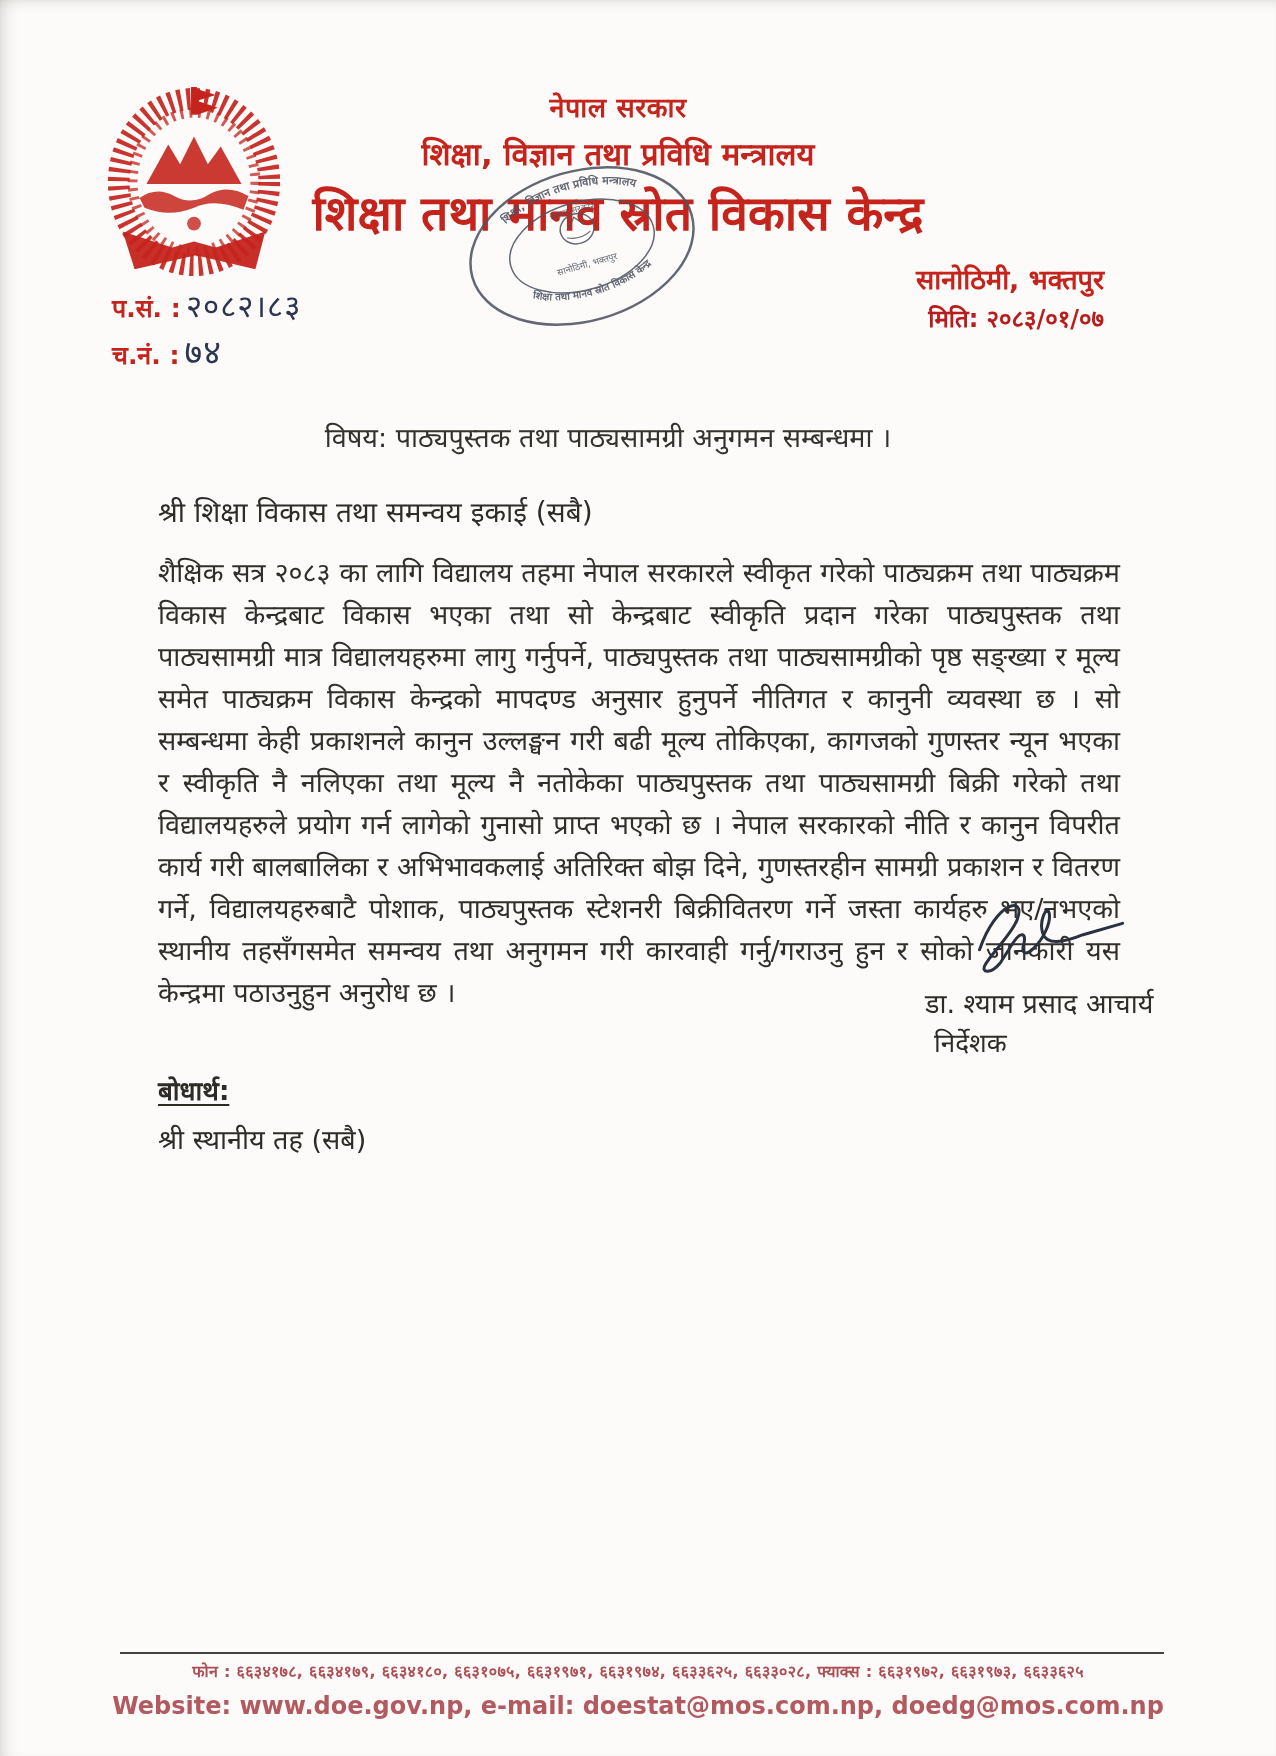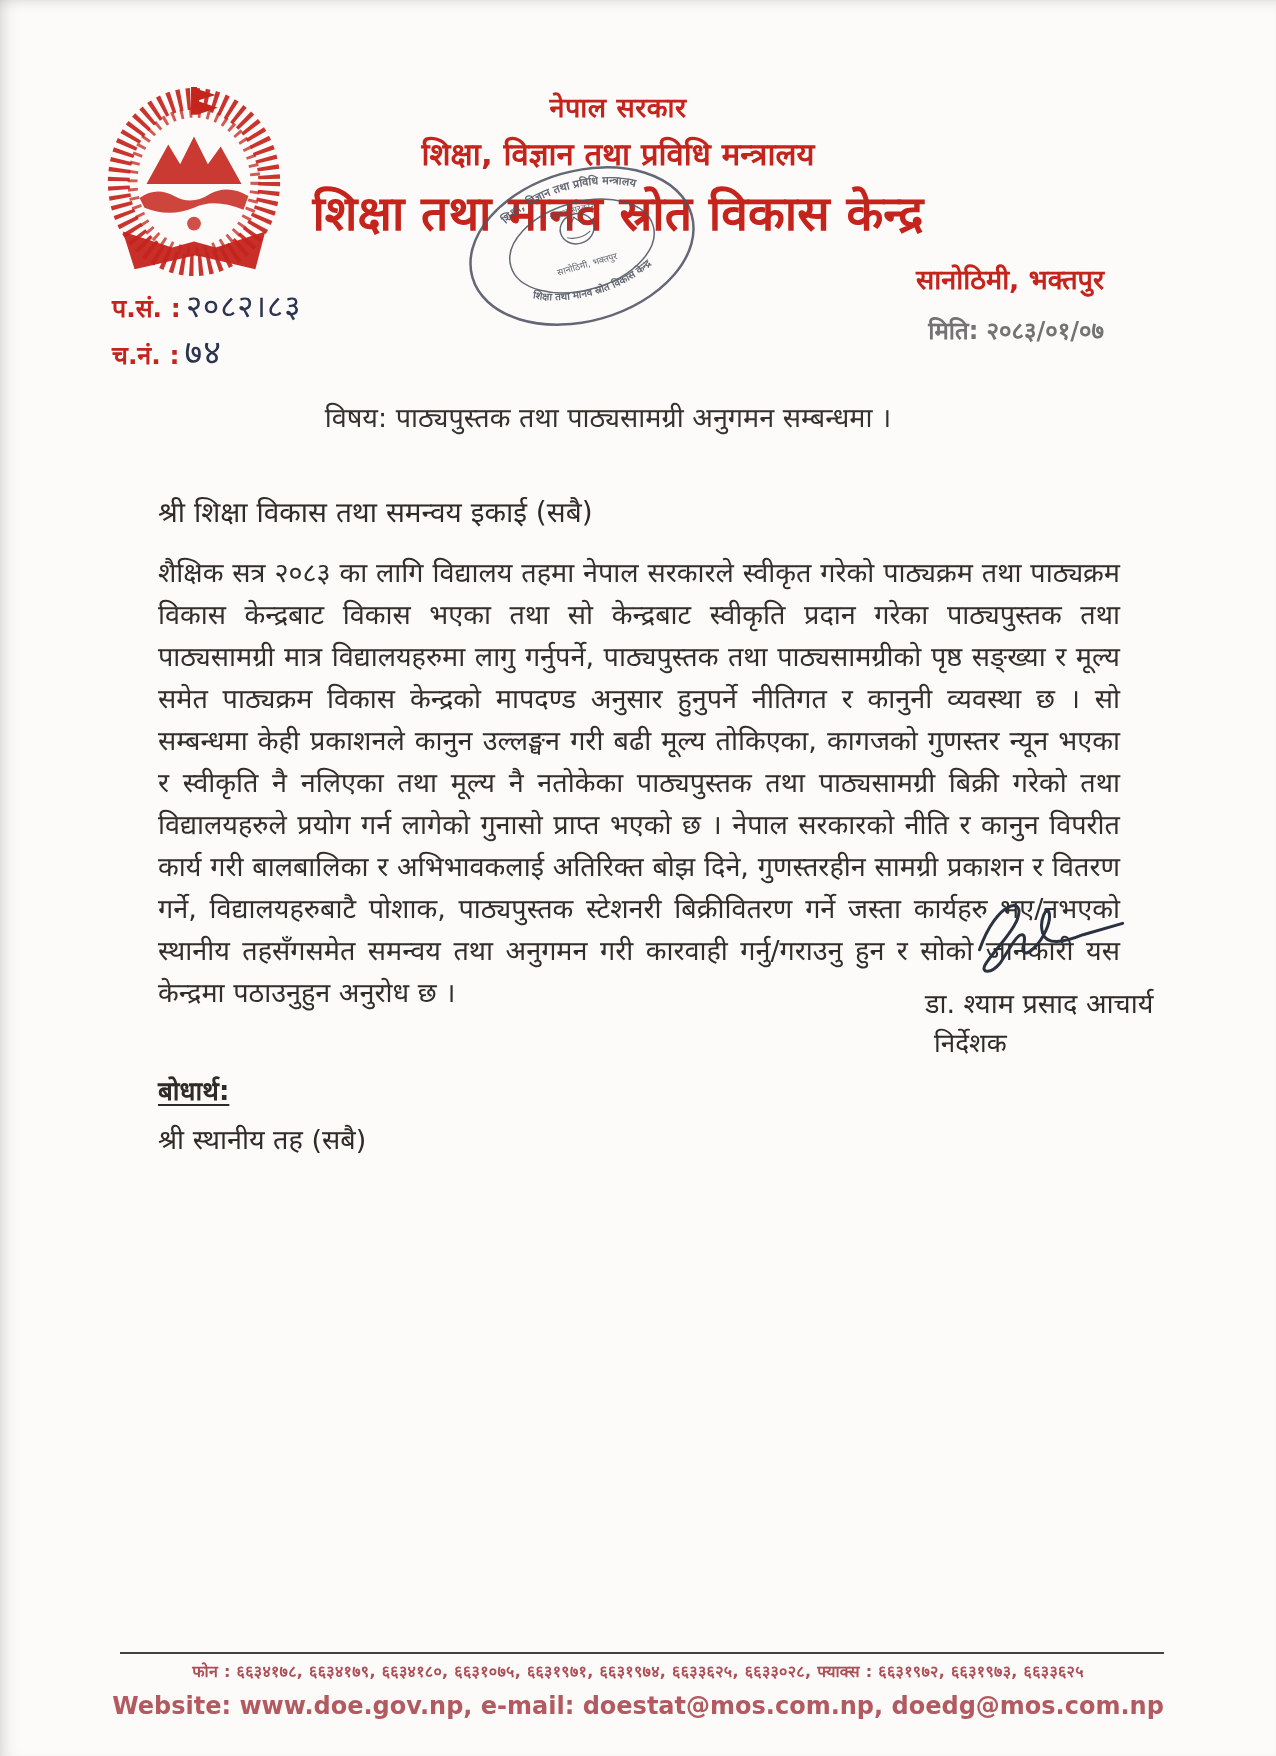--- a/index.html
+++ b/index.html
@@ -20,23 +20,23 @@
   .hdr{position:absolute;left:0;right:40px;top:88px;text-align:center;color:#c4241c;}
   .hdr .gov{font-size:27px;font-weight:bold;letter-spacing:.5px;}
   .hdr .ministry{font-size:31px;font-weight:bold;margin-top:7px;}
   .hdr .dept{font-size:48px;font-weight:bold;margin-top:5px;}
   .stamp{position:absolute;left:462px;top:166px;width:240px;height:160px;transform:rotate(-16deg);opacity:.88;}
   .refrow{position:absolute;left:112px;white-space:nowrap;}
   .refrow .lbl{color:#c4241c;font-weight:bold;font-size:25px;}
   .hand{color:#2c3550;font-size:31px;font-weight:500;letter-spacing:1px;}
   .addr{position:absolute;right:172px;top:260px;text-align:right;}
   .addr .loc{color:#c4241c;font-weight:bold;font-size:27px;}
-  .addr .date{color:#737373;font-size:24px;font-weight:600;margin-top:16px;}
+  .addr .date{color:#b91c1c;font-size:24px;font-weight:600;margin-top:4px;}
   
-  .subject{position:absolute;left:0;right:60px;top:398px;text-align:center;
+  .subject{position:absolute;left:0;right:60px;top:418px;text-align:center;
     font-size:27px;font-weight:500;color:#35322e;}
   .salutation{position:absolute;left:158px;top:492px;font-size:28px;color:#2f2c28;}
   .body-text{position:absolute;left:158px;top:552px;width:962px;
     font-size:27px;line-height:42px;color:#322f2b;text-align:justify;}
   .sig-svg{position:absolute;left:972px;top:893px;width:160px;height:90px;}
   .sig-name{position:absolute;left:925px;top:984px;font-size:27px;color:#2f2c28;white-space:nowrap;}
   .sig-title{position:absolute;left:934px;top:1024px;font-size:26px;color:#2f2c28;}
   .cc{position:absolute;left:158px;top:1072px;}
   .cc .cc-h{font-size:26px;font-weight:bold;color:#2f2c28;text-decoration:underline;text-underline-offset:4px;}
   .cc .cc-r{font-size:27px;color:#2f2c28;margin-top:12px;font-weight:500;}

